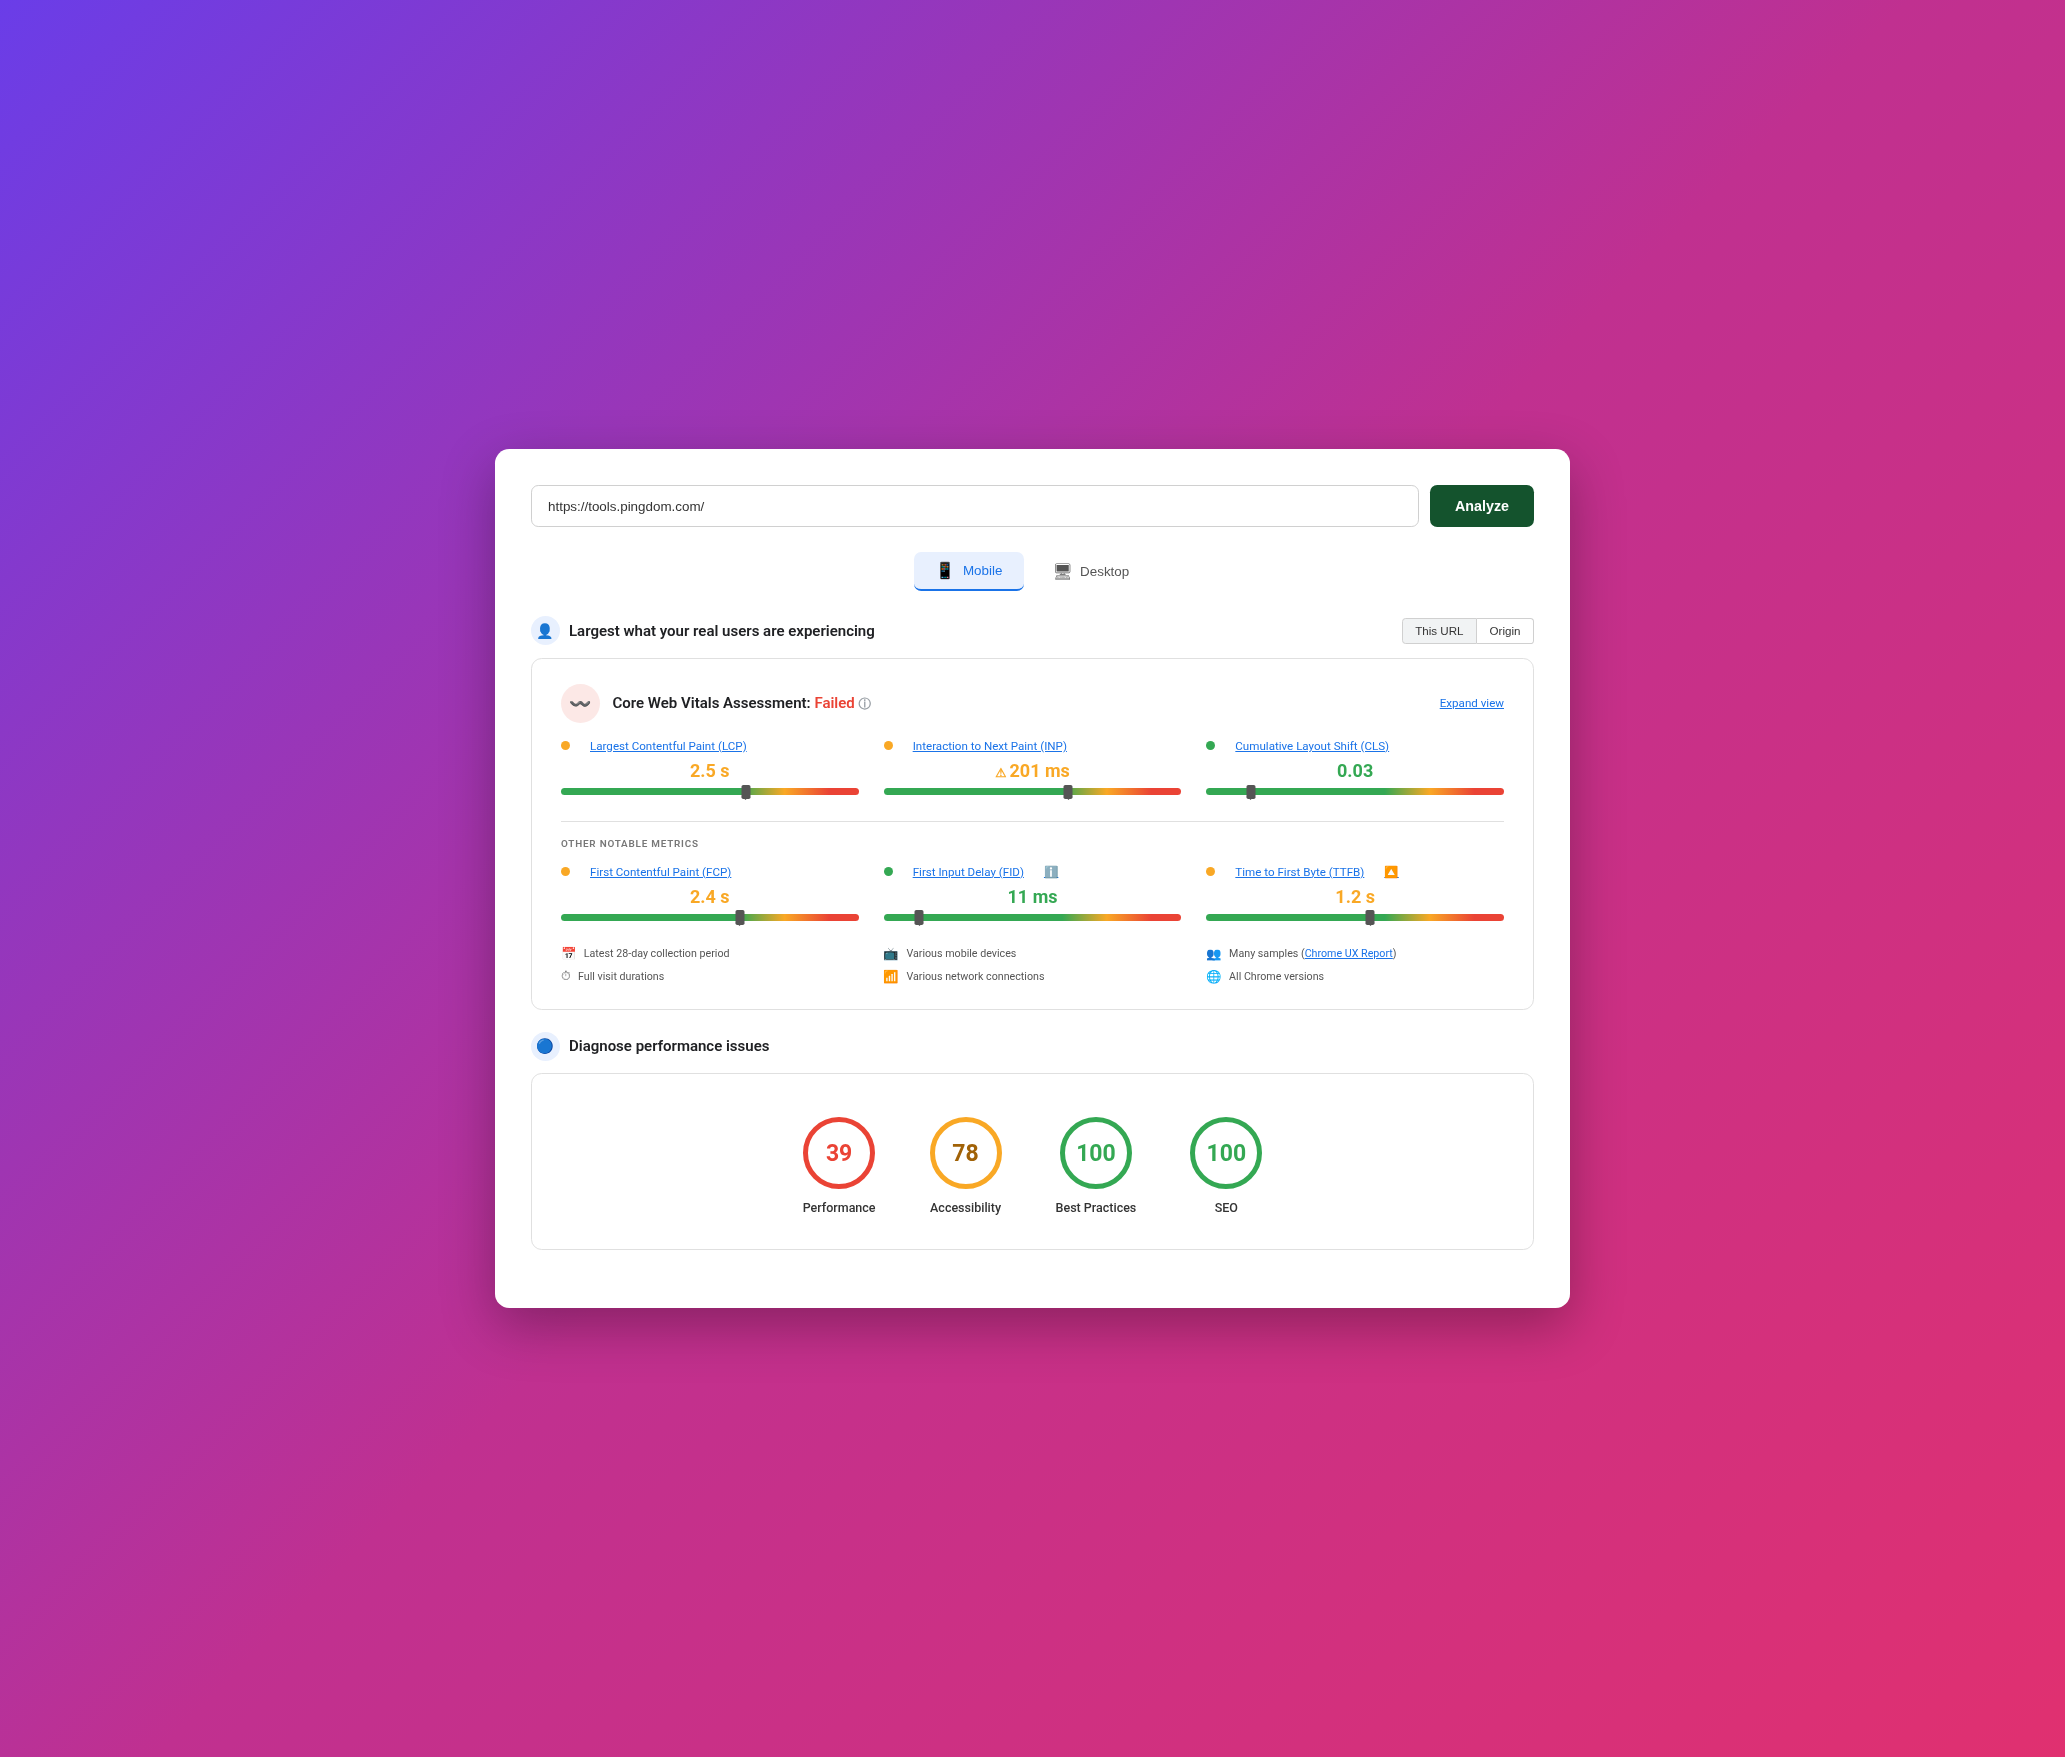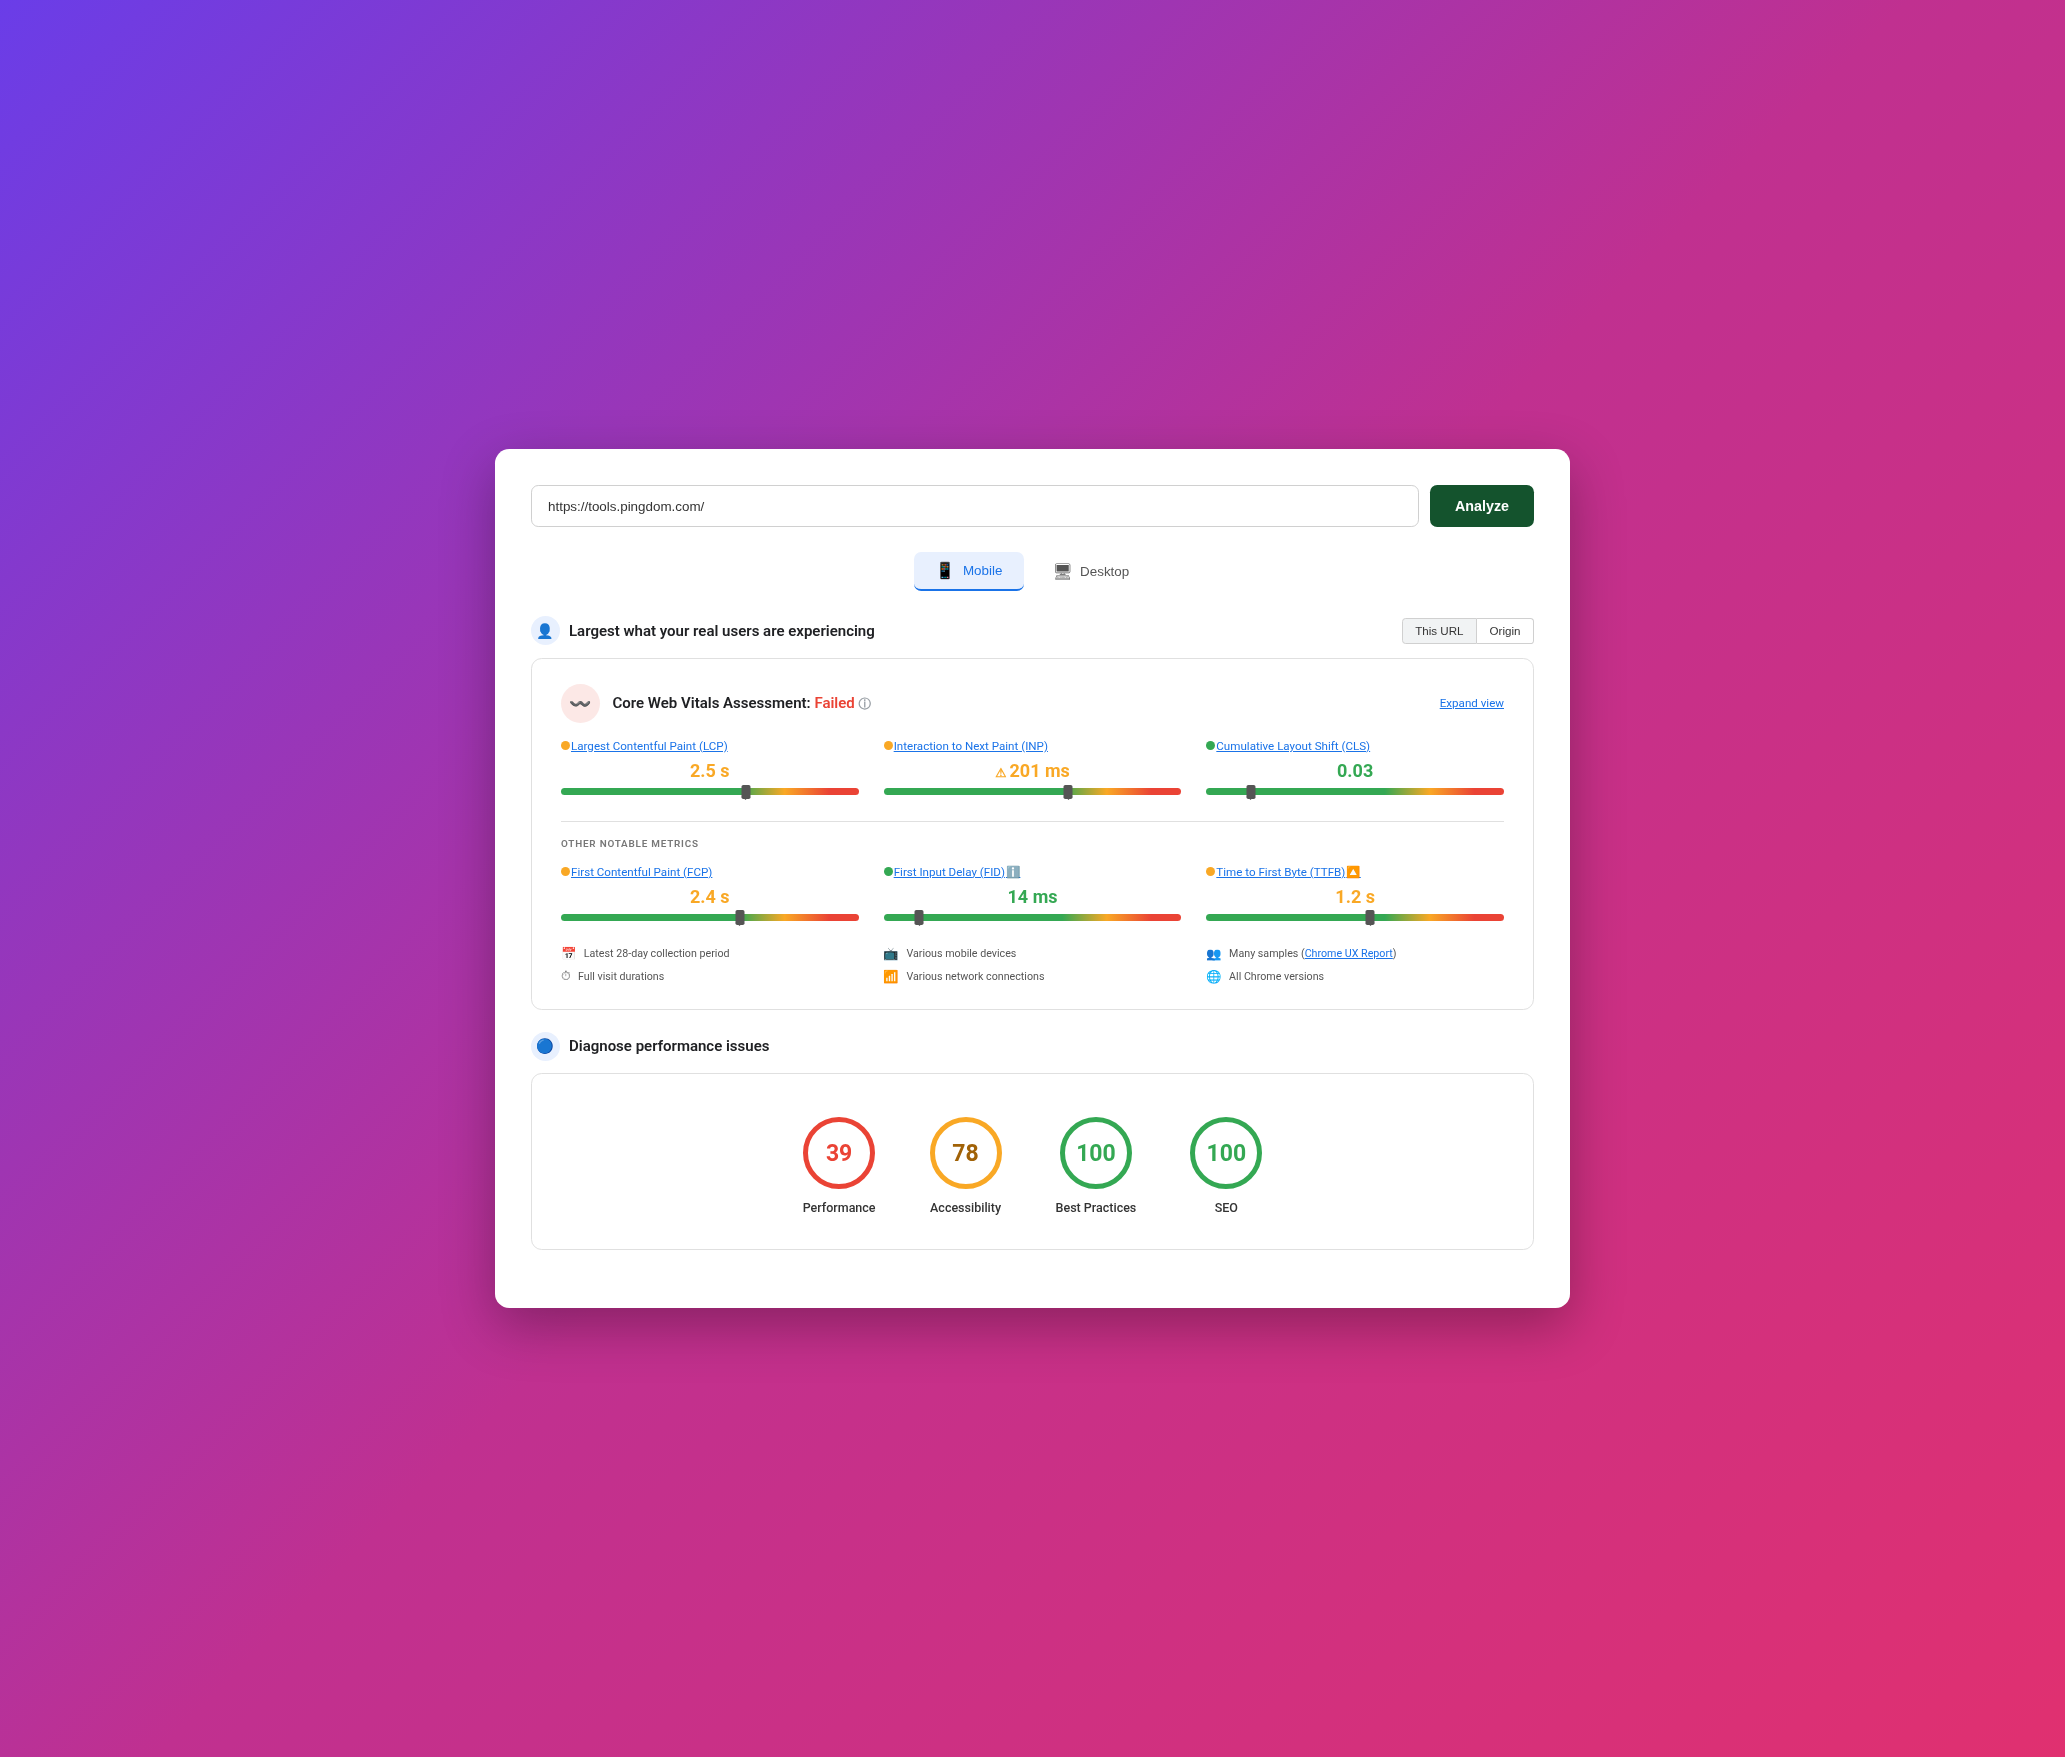--- a/index.html
+++ b/index.html
@@ -141,21 +141,21 @@
       margin-bottom: 21.5px;
     }
     .metric-item {}
     .metric-label {
       font-size: 11.6px;
       color: #1a73e8;
       text-decoration: underline;
       cursor: pointer;
       display: flex;
       align-items: center;
-      gap: 1px;
+      gap: 20px;
       margin-bottom: 7.2px;
     }
     .metric-dot {
       width: 9px; height: 9px;
       border-radius: 50%;
       display: inline-block;
       flex-shrink: 0;
     }
     .dot-orange { background: #f9a825; }
     .dot-green { background: #34a853; }
@@ -351,21 +351,21 @@
           <div class="progress-marker" style="left:60%"></div>
         </div>
       </div>
 
       <div class="metric-item">
         <div class="metric-label">
           <span class="metric-dot dot-green"></span>
           <span>First Input Delay (FID)</span>
           <span style="color:#1a73e8;font-size:11.6px;cursor:pointer;">ℹ️</span>
         </div>
-        <div class="metric-value green">14 ms</div>
+        <div class="metric-value green">11 ms</div>
         <div class="progress-bar">
           <div class="progress-marker" style="left:12%"></div>
         </div>
       </div>
 
       <div class="metric-item">
         <div class="metric-label">
           <span class="metric-dot dot-orange"></span>
           <span>Time to First Byte (TTFB)</span>
           <span style="font-size:11.6px;">🔼</span>

